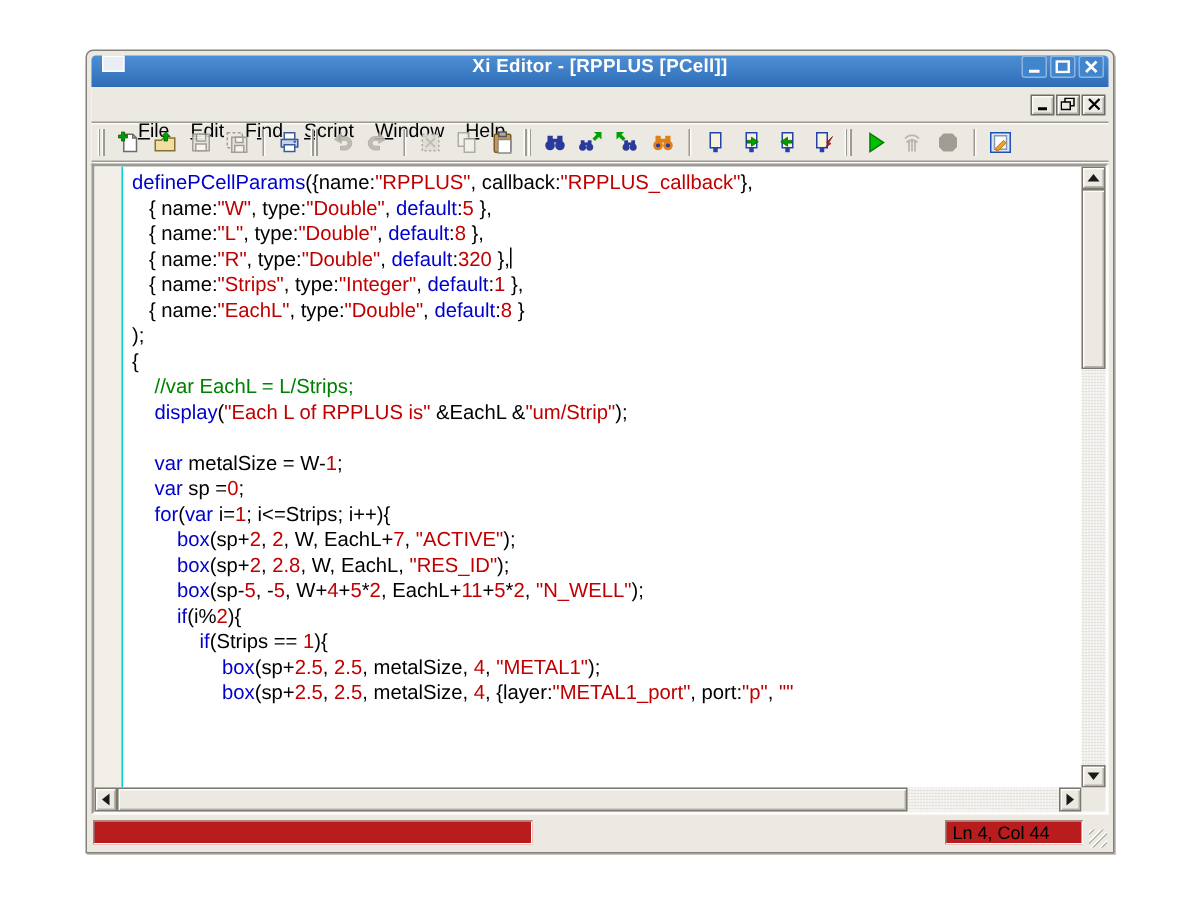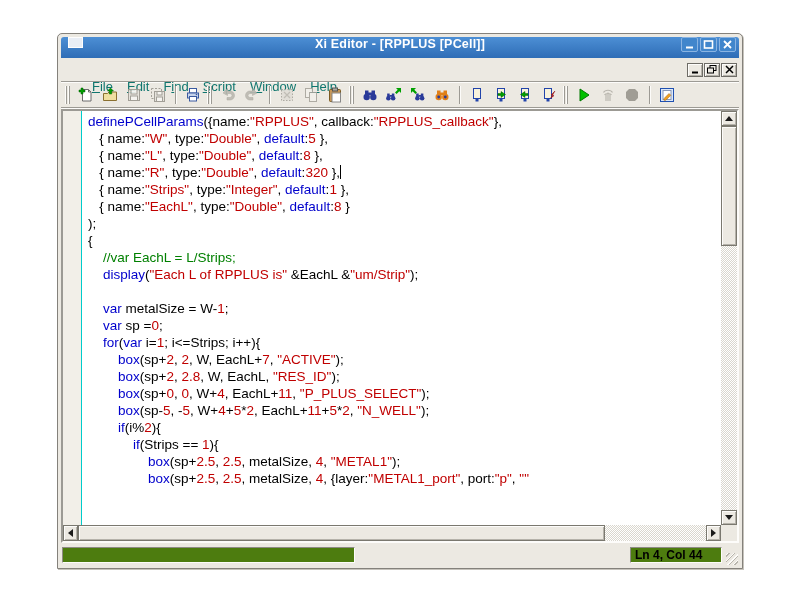--- a/index.html
+++ b/index.html
@@ -21,21 +21,21 @@
   .title{position:absolute;left:0;right:0;text-align:center;color:#fff;font-weight:bold;
     font-size:12.5px;letter-spacing:.2px;}
   .tb-btns{margin-left:auto;display:flex;gap:2px;position:relative;}
   .tb-btn{width:17px;height:15px;background:#4186cc;border:1px solid #8ab4e2;border-radius:2px;
     display:flex;align-items:center;justify-content:center;padding:0;cursor:default;}
   .tb-btn svg{display:block;}
 
   
   .menubar{height:24px;flex:0 0 24px;display:flex;align-items:center;padding-left:24px;
     border-bottom:1px solid var(--chrome-dk);box-shadow:0 1px 0 var(--chrome-lt);}
-  .menu-item{font-size:13px;color:#0f766e;padding:3px 7px;margin-top:34px;}
+  .menu-item{font-size:13px;color:#000000;padding:3px 7px;margin-top:34px;}
   .menu-item u{text-decoration:underline;}
   .mdi-btns{margin-left:auto;display:flex;gap:1px;padding-right:2px;}
   .mdi-btn{width:16px;height:14px;background:var(--chrome);border:1px solid #6e6c66;
     box-shadow:inset 1px 1px 0 var(--chrome-lt), inset -1px -1px 0 #b5b2aa;
     display:flex;align-items:center;justify-content:center;padding:0;}
 
   
   .toolbar{height:26px;flex:0 0 26px;display:flex;align-items:center;padding:1px 2px;
     border-bottom:1px solid var(--chrome-dk);box-shadow:0 1px 0 var(--chrome-lt);}
   .gripper{width:5px;height:18px;margin:0 4px 0 2px;
@@ -75,21 +75,21 @@
   .hscroll .sb-thumb{top:0;left:15px;width:527px;height:16px;}
   .arr{width:0;height:0;}
   .arr.u{border-left:4px solid transparent;border-right:4px solid transparent;border-bottom:5px solid #1a1a1a;}
   .arr.d{border-left:4px solid transparent;border-right:4px solid transparent;border-top:5px solid #1a1a1a;}
   .arr.l{border-top:4px solid transparent;border-bottom:4px solid transparent;border-right:5px solid #1a1a1a;}
   .arr.r{border-top:4px solid transparent;border-bottom:4px solid transparent;border-left:5px solid #1a1a1a;}
 
   
   .statusbar{height:20px;flex:0 0 20px;display:flex;align-items:center;gap:4px;padding:0 1px;}
   .sb-panel{height:16px;border:1px solid;border-color:#8e8b85 var(--chrome-lt) var(--chrome-lt) #8e8b85;
-    background:#4d7c0f;font-size:12px;padding:0 4px;line-height:14px;color:#000;font-weight:bold;}
+    background:#b91c1c;font-size:12px;padding:0 4px;line-height:14px;color:#000;}
   .sb-left{width:293px;}
   .sb-spacer{flex:1;}
   .sb-right{width:92px;}
   .grip{width:12px;height:12px;align-self:flex-end;
     background:repeating-linear-gradient(-45deg,transparent 0 2px,#b8b5ac 2px 3px,var(--chrome-lt) 3px 4px);}
 </style>
 </head>
 <body>
 
 <svg width="0" height="0" style="position:absolute" aria-hidden="true">
@@ -409,21 +409,20 @@
         <div class="ln"><span class="pl">);</span></div>
         <div class="ln"><span class="pl">{</span></div>
         <div class="ln"><span class="cm">    //var EachL = L/Strips;</span></div>
         <div class="ln"><span class="pl">    </span><span class="kw">display</span><span class="pl">(</span><span class="st">"Each L of RPPLUS is"</span><span class="pl"> &amp;EachL &amp;</span><span class="st">"um/Strip"</span><span class="pl">);</span></div>
         <div class="ln"></div>
         <div class="ln"><span class="pl">    </span><span class="kw">var</span><span class="pl"> metalSize = W-</span><span class="st">1</span><span class="pl">;</span></div>
         <div class="ln"><span class="pl">    </span><span class="kw">var</span><span class="pl"> sp =</span><span class="st">0</span><span class="pl">;</span></div>
         <div class="ln"><span class="pl">    </span><span class="kw">for</span><span class="pl">(</span><span class="kw">var</span><span class="pl"> i=</span><span class="st">1</span><span class="pl">; i&lt;=Strips; i++){</span></div>
         <div class="ln"><span class="pl">        </span><span class="kw">box</span><span class="pl">(sp+</span><span class="st">2</span><span class="pl">, </span><span class="st">2</span><span class="pl">, W, EachL+</span><span class="st">7</span><span class="pl">, </span><span class="st">"ACTIVE"</span><span class="pl">);</span></div>
         <div class="ln"><span class="pl">        </span><span class="kw">box</span><span class="pl">(sp+</span><span class="st">2</span><span class="pl">, </span><span class="st">2.8</span><span class="pl">, W, EachL, </span><span class="st">"RES_ID"</span><span class="pl">);</span></div>
-        <div class="ln"><span class="pl">        </span><span class="kw">box</span><span class="pl">(sp+</span><span class="st">0</span><span class="pl">, </span><span class="st">0</span><span class="pl">, W+</span><span class="st">4</span><span class="pl">, EachL+</span><span class="st">11</span><span class="pl">, </span><span class="st">"P_PLUS_SELECT"</span><span class="pl">);</span></div>
         <div class="ln"><span class="pl">        </span><span class="kw">box</span><span class="pl">(sp-</span><span class="st">5</span><span class="pl">, -</span><span class="st">5</span><span class="pl">, W+</span><span class="st">4</span><span class="pl">+</span><span class="st">5</span><span class="pl">*</span><span class="st">2</span><span class="pl">, EachL+</span><span class="st">11</span><span class="pl">+</span><span class="st">5</span><span class="pl">*</span><span class="st">2</span><span class="pl">, </span><span class="st">"N_WELL"</span><span class="pl">);</span></div>
         <div class="ln"><span class="pl">        </span><span class="kw">if</span><span class="pl">(i%</span><span class="st">2</span><span class="pl">){</span></div>
         <div class="ln"><span class="pl">            </span><span class="kw">if</span><span class="pl">(Strips == </span><span class="st">1</span><span class="pl">){</span></div>
         <div class="ln"><span class="pl">                </span><span class="kw">box</span><span class="pl">(sp+</span><span class="st">2.5</span><span class="pl">, </span><span class="st">2.5</span><span class="pl">, metalSize, </span><span class="st">4</span><span class="pl">, </span><span class="st">"METAL1"</span><span class="pl">);</span></div>
         <div class="ln"><span class="pl">                </span><span class="kw">box</span><span class="pl">(sp+</span><span class="st">2.5</span><span class="pl">, </span><span class="st">2.5</span><span class="pl">, metalSize, </span><span class="st">4</span><span class="pl">, {layer:</span><span class="st">"METAL1_port"</span><span class="pl">, port:</span><span class="st">"p"</span><span class="pl">, </span><span class="st">""</span></div>
       </div>
     <div class="vscroll sb-track">
       <span class="sb-btn up">
           <span class="arr u"></span>
         </span>

